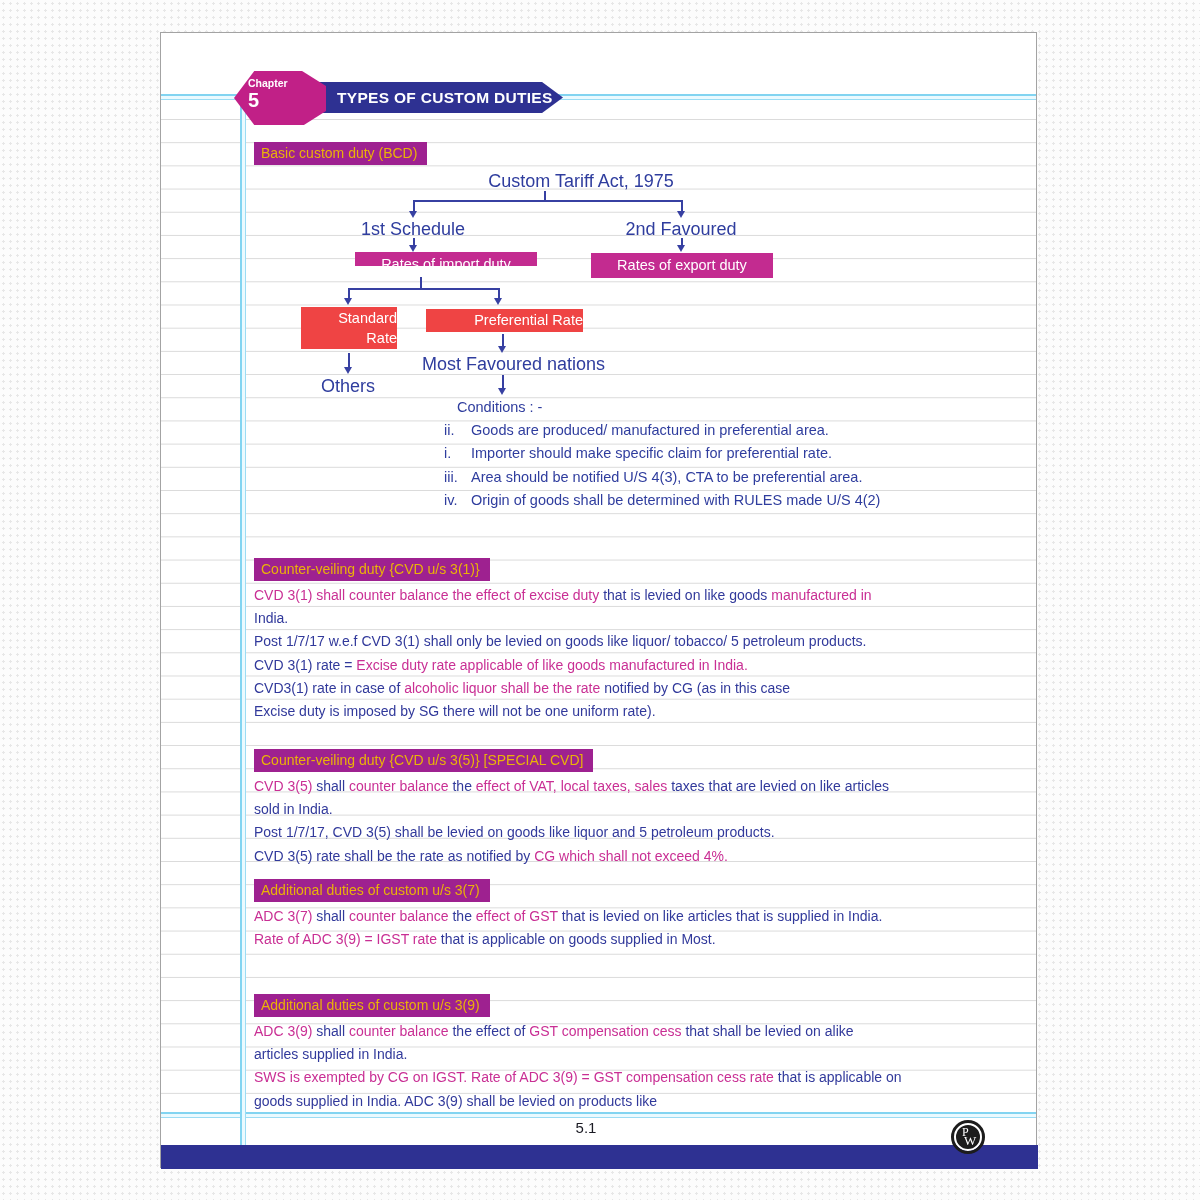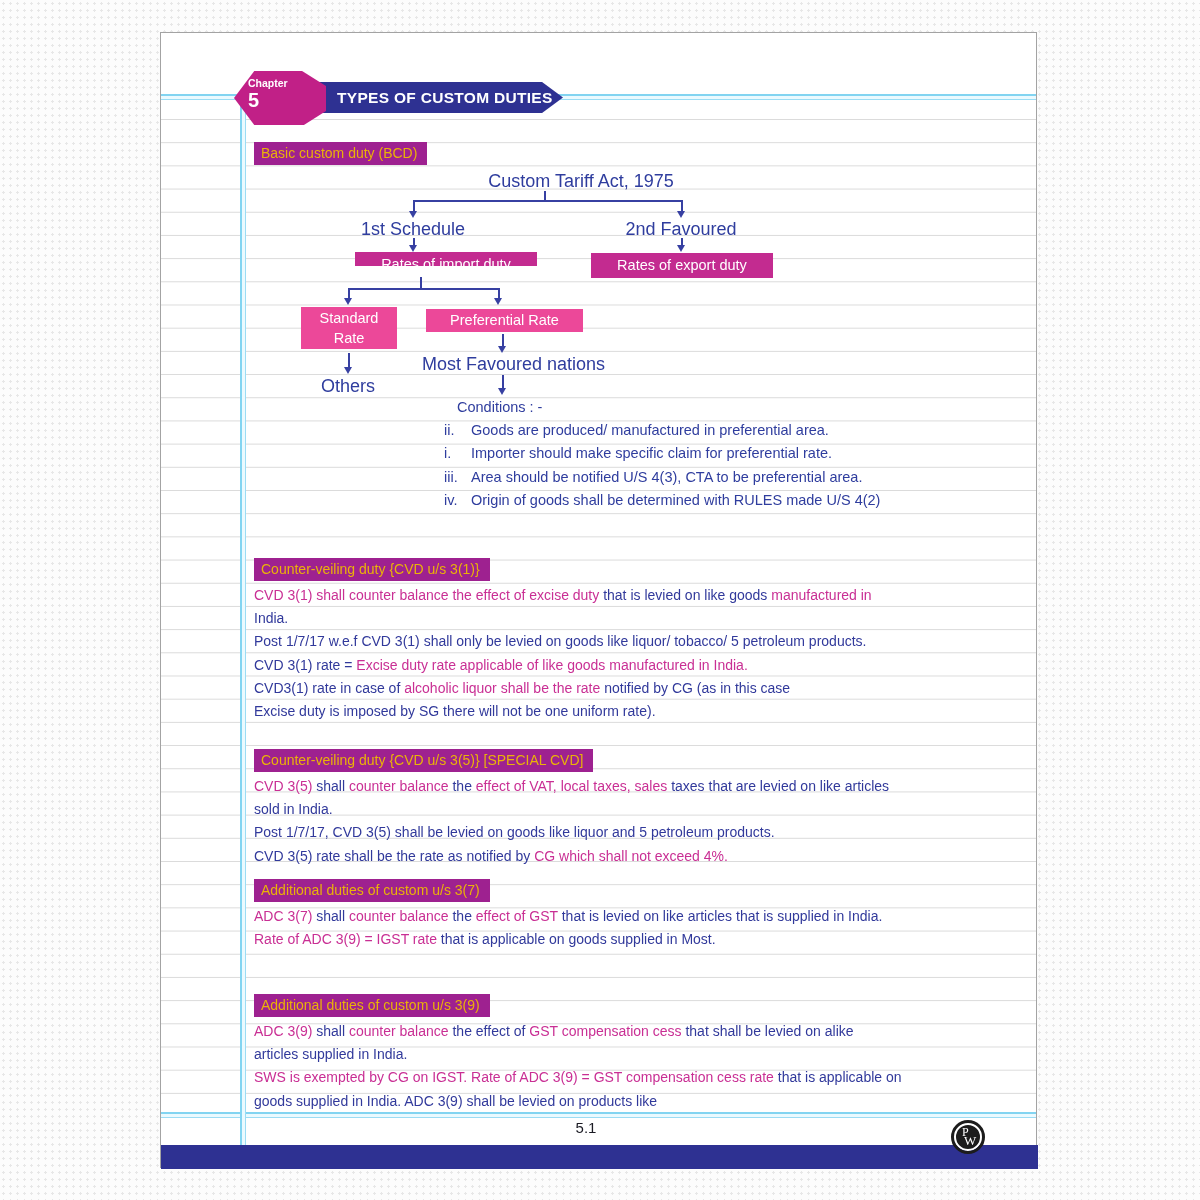--- a/index.html
+++ b/index.html
@@ -56,22 +56,22 @@
   .vl{position:absolute;width:2px;background:#3740a2;}
   .arr{position:absolute;width:9px;}
   .arr::before{content:"";position:absolute;left:3.5px;top:0;bottom:5px;width:2px;background:#3740a2;}
   .arr::after{content:"";position:absolute;left:0;bottom:0;width:0;height:0;
     border-left:4.5px solid transparent;border-right:4.5px solid transparent;border-top:7px solid #3740a2;}
   .magenta-node{
     position:absolute;background:#c32b90;color:#fff;font-size:14.5px;
     text-align:center;box-sizing:border-box;white-space:nowrap;
   }
   .blue-node{
-    position:absolute;background:#ec4899;color:#fff;font-size:14.5px;
-    text-align:center;box-sizing:border-box;white-space:nowrap;
+    position:absolute;background:#ef4444;color:#fff;font-size:14.5px;
+    text-align:right;box-sizing:border-box;white-space:nowrap;
   }
   
   .conditions{position:absolute;left:283px;top:363px;color:#2f3d9e;font-size:14.5px;}
   .cond-title{height:23.2px;line-height:23.2px;text-indent:13px;white-space:nowrap;}
   .cond-row{height:23.2px;line-height:23.2px;white-space:nowrap;}
   .cond-num{display:inline-block;width:27px;}
   .cond-num:empty{width:44px;}
   
   .section{position:absolute;left:93px;}
   .section-lines{margin-top:3px;}

